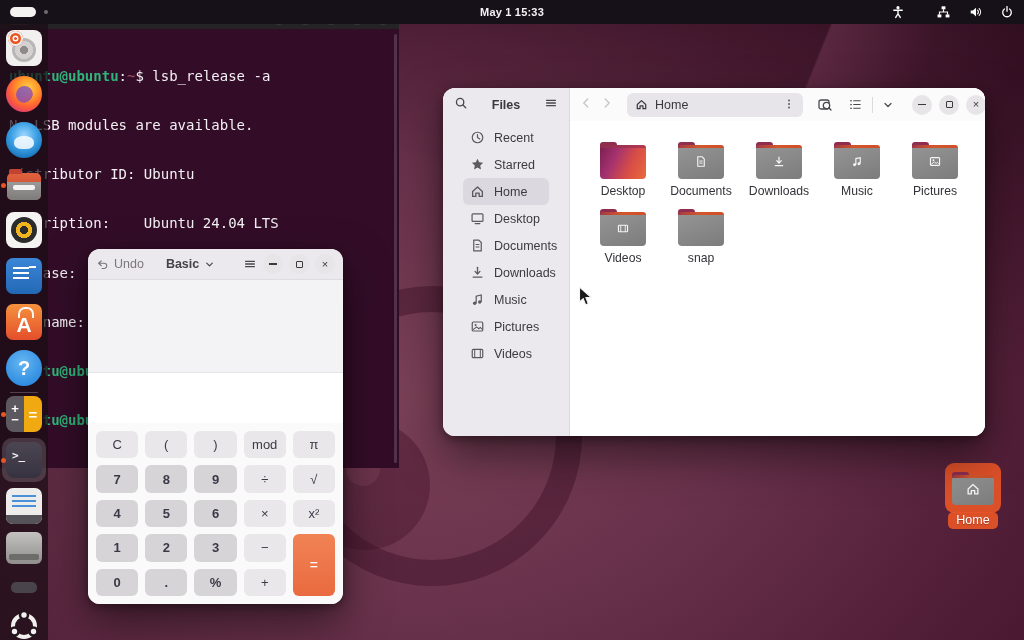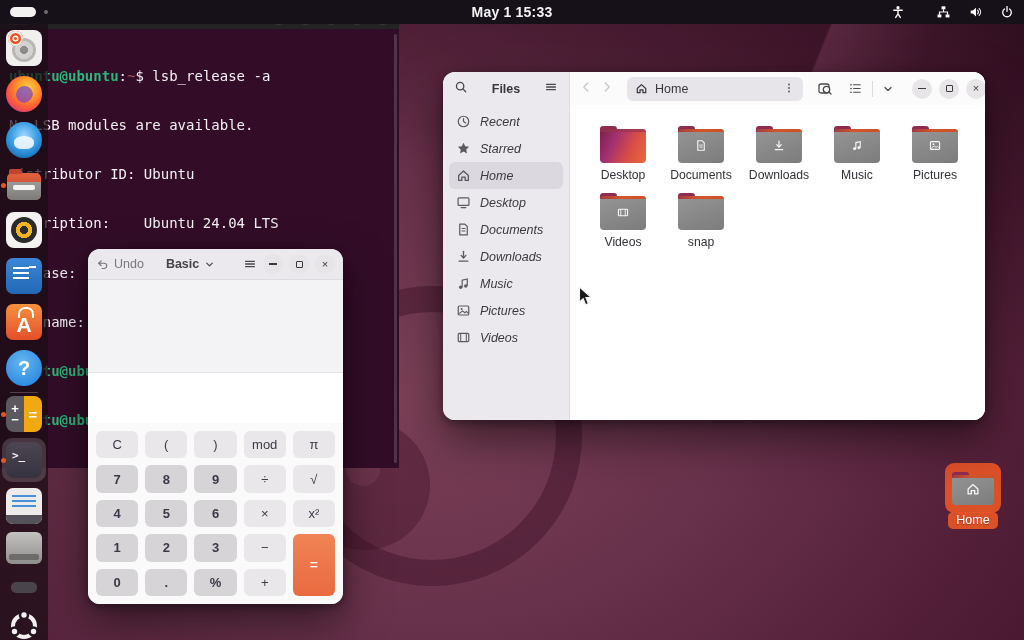--- a/index.html
+++ b/index.html
@@ -22,21 +22,21 @@
     border-radius:50%; background:rgba(66,20,44,0.42); }
   .numbat-eye { position:absolute; left:346px; top:452px; width:34px; height:34px;
     border-radius:50%; background:rgba(120,60,85,0.55); }
 
   
   #topbar { position:absolute; top:0; left:0; right:0; height:24px; background:#161118;
             color:#f4f2f4; z-index:60; }
   .tb-pill { position:absolute; left:10px; top:7px; width:26px; height:10px; border-radius:5px; background:#f3f2f1; }
   .tb-dot  { position:absolute; left:44px; top:10px; width:4px; height:4px; border-radius:50%; background:rgba(255,255,255,0.38); }
   .tb-clock { position:absolute; left:50%; top:0; transform:translateX(-50%); height:24px;
-              display:flex; align-items:center; font-size:14px; font-weight:700; letter-spacing:0.2px; }
+              display:flex; align-items:center; font-size:11px; font-weight:700; letter-spacing:0.2px; }
   .tb-right { position:absolute; right:10px; top:0; height:24px; display:flex; align-items:center; gap:17px; }
   .tb-right svg { display:block; }
   .tb-a11y { margin-right:14px; }
 
   
   #dock { position:absolute; left:0; top:24px; width:48px; bottom:0;
           background:rgba(26,13,21,0.72); z-index:55; }
   .d-item { position:absolute; left:6px; width:36px; height:36px; }
   .d-dot { position:absolute; left:-5px; top:50%; margin-top:-2.5px; width:5px; height:5px;
            border-radius:50%; background:#E95420; }
@@ -113,25 +113,25 @@
   .win { position:absolute; border-radius:12px; overflow:hidden;
          box-shadow:0 18px 44px rgba(0,0,0,0.50), 0 3px 10px rgba(0,0,0,0.35); }
   .wc { width:20px; height:20px; border-radius:50%; display:flex; align-items:center; justify-content:center; flex:none; }
   .wc.light { background:#e7e5e7; color:#3a3a3a; }
   .wc.dark  { background:#3b3a3c; color:#dcdcdc; }
   .glyph-min { width:8px; height:1.6px; background:currentColor; display:block; }
   .glyph-max { width:7px; height:7px; border:1.4px solid currentColor; display:block; border-radius:1px; }
   .glyph-x   { font-size:11px; line-height:1; }
 
   
-  #files { left:443px; top:72px; width:542px; height:348px; background:#fff; z-index:10; display:flex; }
+  #files { left:443px; top:88px; width:542px; height:348px; background:#fff; z-index:10; display:flex; }
   .fw-side { width:127px; background:#ebe9ed; border-right:1px solid #dcdade; flex:none; }
   .fw-side-head { height:33px; display:flex; align-items:center; padding:0 11px; color:#49474b; }
   .fw-title { flex:1; text-align:center; font-size:12.5px; font-weight:700; color:#3a383c; }
-  .fw-list { padding:3px 6px;font-style:italic; }
+  .fw-list { padding:3px 20px; }
   .fw-srow { display:flex; align-items:center; gap:9px; height:27px; padding:0 7px; border-radius:6px;
              font-size:12.5px; color:#3c3a3e; }
   .fw-srow.sel { background:#dbd9df; }
   .fw-srow svg { color:#5c5a5e; flex:none; }
   .fw-main { flex:1; display:flex; flex-direction:column; background:#fff; }
   .fw-head { height:33px; display:flex; align-items:center; padding:0 9px; gap:7px; background:#fcfbfc; }
   .nav-chev { color:#c9c7cb; }
   .addr { margin-left:6px; width:176px; height:24px; background:#e7e5e9; border-radius:6px;
           display:flex; align-items:center; gap:7px; padding:0 8px; color:#3a383c; }
   .addr .lbl { font-size:12.5px; }

